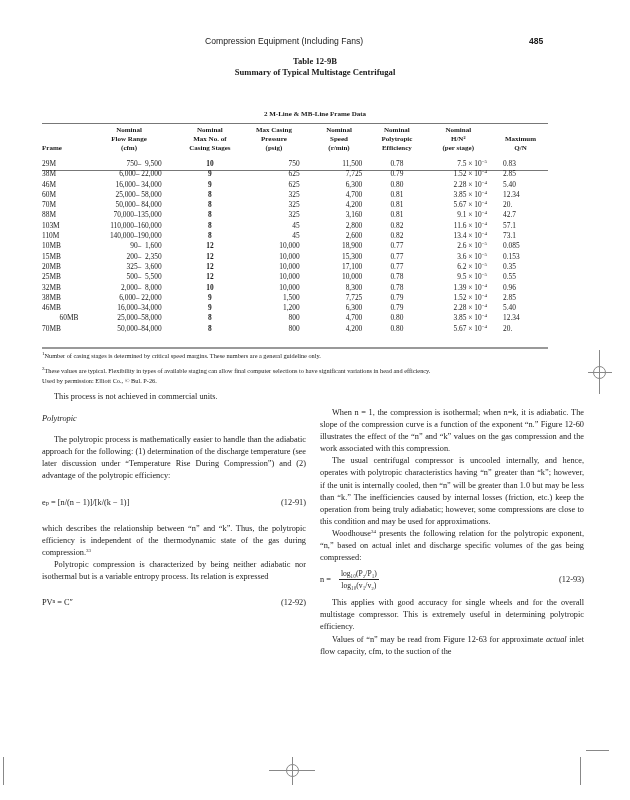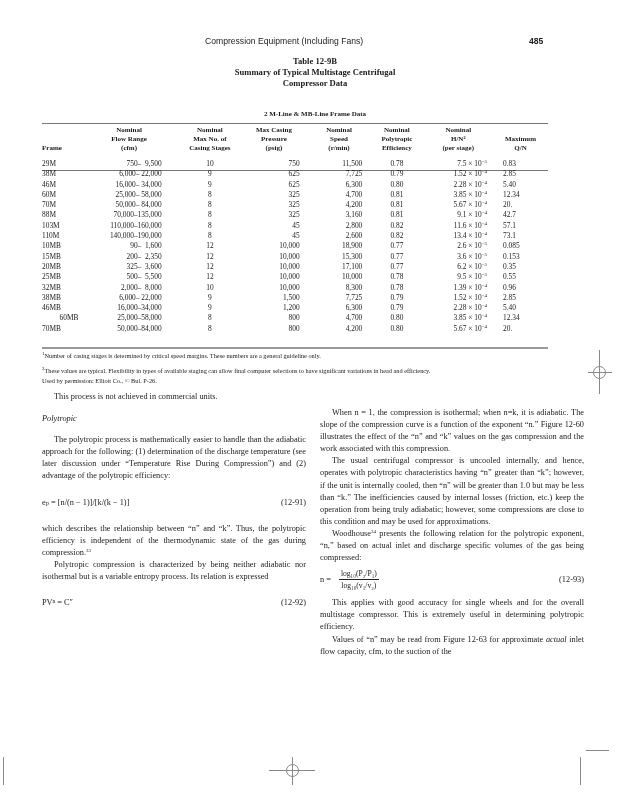--- a/index.html
+++ b/index.html
@@ -11,21 +11,21 @@
   .table-title div { width: 630px; }
   .t-sub { position: absolute; top: 110px; left: 0; width: 630px; text-align: center; font-weight: bold; font-size: 7px; }
   .rule { position: absolute; left: 42px; width: 506px; background: #777; height: 1px; }
   .rule.thick { height: 2px; background: #999; }
   table.data { position: absolute; top: 126px; left: 42px; width: 506px; border-collapse: collapse; font-size: 7.4px; }
   table.data th { font-weight: bold; font-size: 7px; line-height: 9px; vertical-align: bottom; padding: 0 0 6px 0; }
   table.data td { padding: 0; height: 10.3px; line-height: 10.3px; white-space: nowrap; }
   .c-frame { width: 40px; text-align: left; }
   .c-flow { width: 90px; text-align: right; padding-right: 18px !important; }
   th.c-flow { text-align: center; padding-right: 0 !important; }
-  .c-stages { width: 68px; text-align: center; }
+  .c-stages { width: 68px; text-align: center; font-weight: bold; }
   .c-press { width: 68px; text-align: right; padding-right: 8px !important; }
   th.c-press { text-align: center; padding-right: 0 !important; }
   .c-speed { width: 62px; text-align: right; padding-right: 8px !important; }
   th.c-speed { text-align: center; padding-right: 0 !important; }
   .c-eff { width: 58px; text-align: center; }
   .c-hn { width: 70px; text-align: right; padding-right: 6px !important; }
   th.c-hn { text-align: center; padding-right: 0 !important; }
   .c-qn { width: 50px; text-align: left; padding-left: 10px !important; }
   th.c-qn { text-align: center; padding-left: 0 !important; }
   sup { font-size: 5px; vertical-align: 3px; line-height: 0; }
@@ -48,21 +48,20 @@
 </style>
 </head>
 <body>
 
 <div class="running-head">Compression Equipment (Including Fans)</div>
 <div class="page-num">485</div>
 
 <div class="table-title">
   <div>Table 12-9B</div>
   <div>Summary of Typical Multistage Centrifugal</div>
-  <div>Compressor Data</div>
 </div>
 <div class="t-sub">2 M-Line &amp; MB-Line Frame Data</div>
 <div class="rule" style="top:123px"></div>
 <div class="rule" style="top:170px"></div>
 
 <table class="data">
   <thead>
     <tr id="hdr">
         <th class="c-frame">
           <div>&nbsp;</div>

